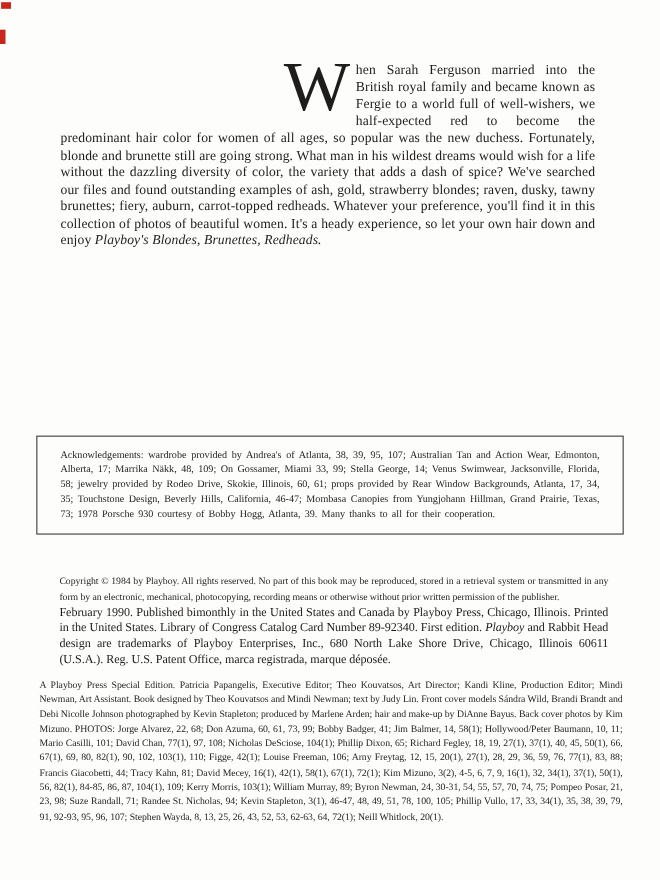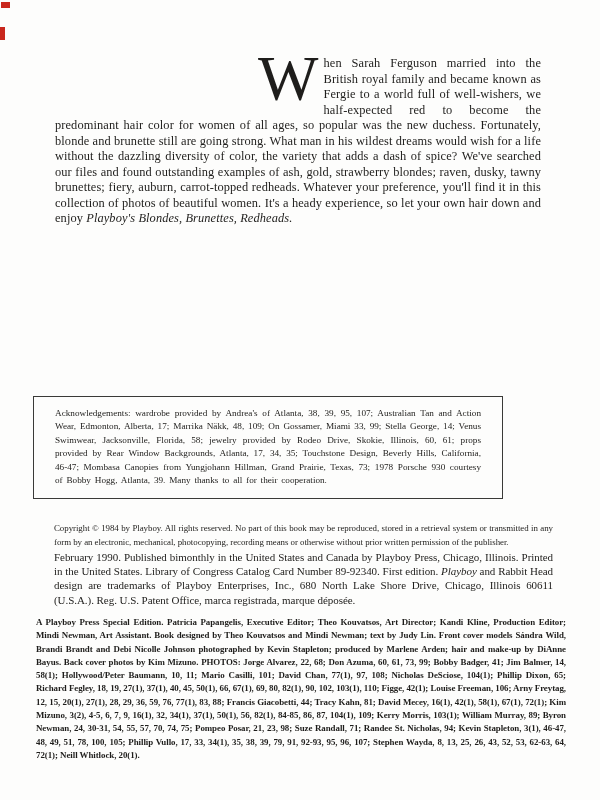--- a/index.html
+++ b/index.html
@@ -49,21 +49,21 @@
     height: 47px;
     padding-right: 5px;
     font-weight: 400;
   }
   .intro i, .publication i { font-style: italic; }
 
   .ack-box {
     position: absolute;
     left: 33px;
     top: 396px;
-    width: 470px;
+    width: 534px;
     box-sizing: border-box;
     border: 1px solid #3a3a38;
     padding: 10px 21px 11px 21px;
     font-size: 9.2px;
     line-height: 13.4px;
     text-align: justify;
     word-spacing: 1.5px;
   }
   .copyright {
     position: absolute;
@@ -90,21 +90,20 @@
   .credits {
     position: absolute;
     left: 36px;
     top: 616px;
     width: 530px;
     margin: 0;
     font-size: 8.9px;
     line-height: 13.3px;
     text-align: justify;
     letter-spacing: -0.05px;
-    font-weight: bold;
   }
 </style>
 </head>
 <body>
 
 <div class="page">
 
   <div class="edge-mark edge-mark-1"></div>
   <div class="edge-mark edge-mark-2"></div>
 

